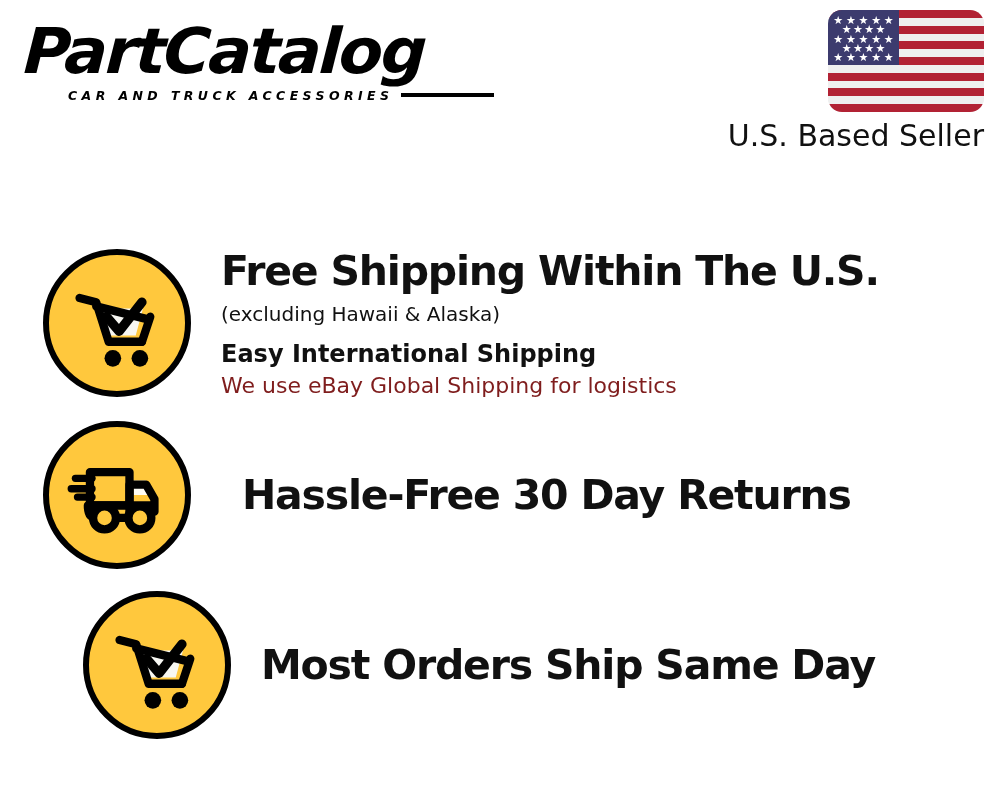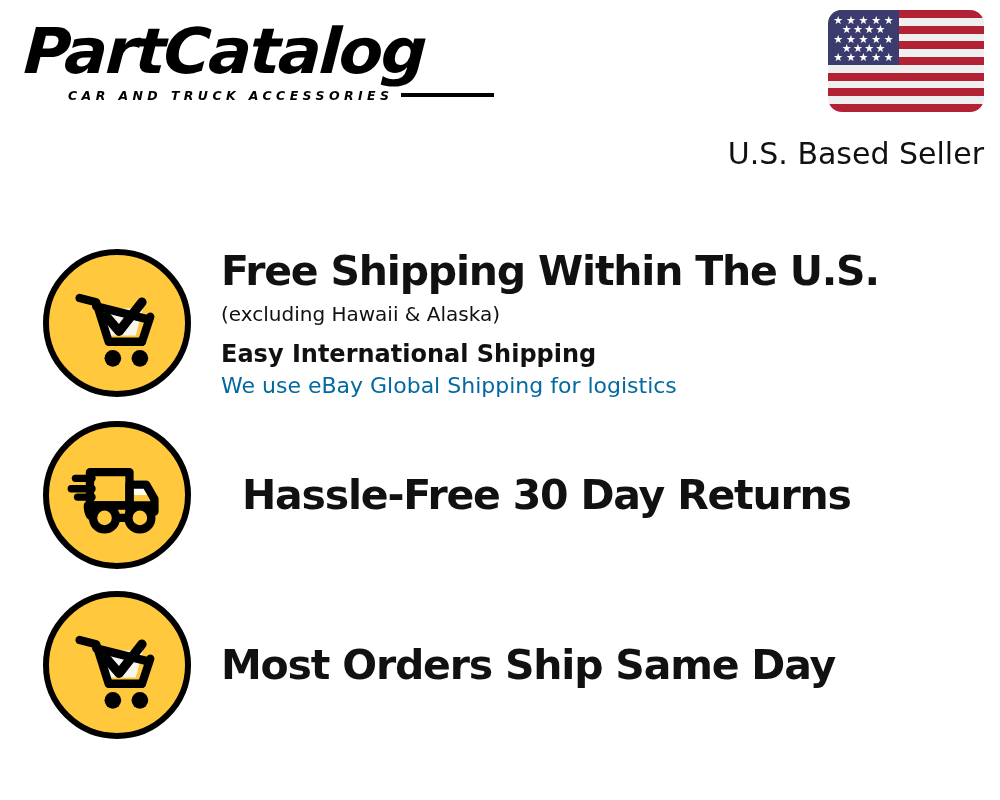--- a/index.html
+++ b/index.html
@@ -120,41 +120,41 @@
     color: #ffffff;
     font-size: 11px;
     line-height: 11px;
   }
   .seller-label {
     font-family: "DejaVu Sans", sans-serif;
     font-weight: 400;
     font-size: 30px;
     line-height: 34px;
     color: #111111;
-    margin-top: 21px;
+    margin-top: 3px;
     white-space: nowrap;
   }
 
   
   .features {
     position: absolute;
     left: 0;
     top: 175px;
     width: 1000px;
   }
   .feature-row {
     position: absolute;
     left: 0;
     width: 945px;
     display: flex;
     align-items: center;
   }
   .feature-row.row-0 { top: 74px;  height: 148px; }
   .feature-row.row-1 { top: 246px; height: 148px; gap: 21px; }
-  .feature-row.row-2 { top: 416px; height: 148px; }
+  .feature-row.row-2 { top: 416px; height: 148px; padding-left: 40px; }
 
   .icon-badge {
     flex: 0 0 auto;
     margin-left: 43px;
     width: 148px;
     height: 148px;
     border-radius: 50%;
     background: #ffc83d;
     border: 6px solid #000000;
     box-sizing: border-box;
@@ -192,21 +192,21 @@
     font-size: 24px;
     line-height: 31px;
     color: #111111;
     margin-top: 9px;
   }
   .feature-sub-note {
     font-family: "DejaVu Sans", sans-serif;
     font-weight: 400;
     font-size: 22px;
     line-height: 31px;
-    color: #0369a1;
+    color: #7f1d1d;
   }
 </style>
 </head>
 <body>
 
 <div class="header">
 
   <div class="brand-logo">
     <div class="brand-wordmark">PartCatalog</div>
     <div class="brand-tagline-row">

